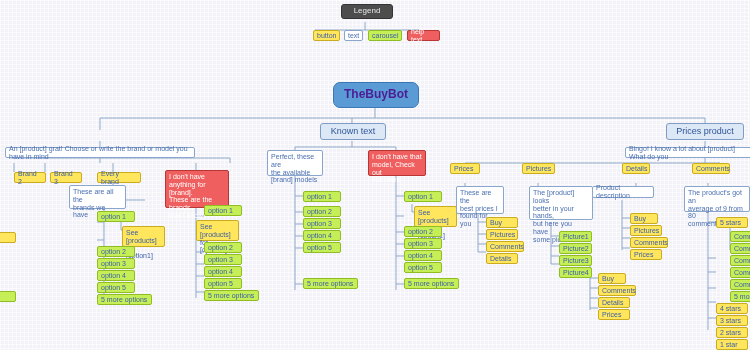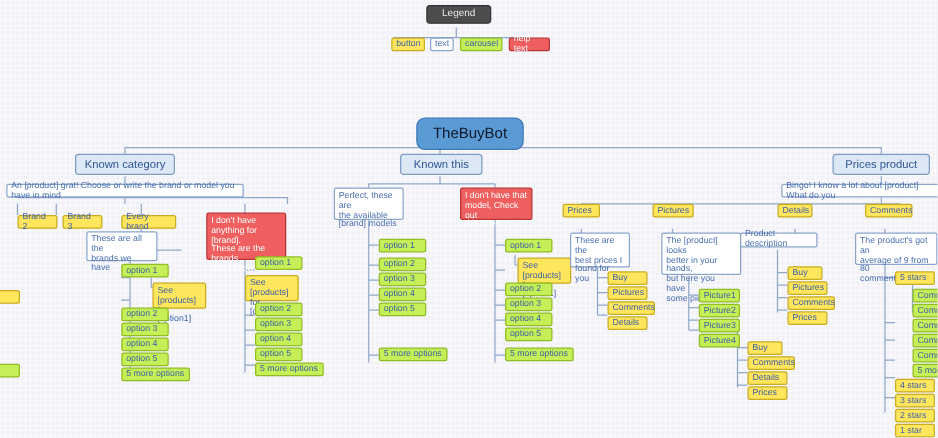--- a/index.html
+++ b/index.html
@@ -18,23 +18,23 @@
     position:absolute;box-sizing:border-box;
     border:1px solid #7f9dc4;border-radius:2px;
     color:#3b5ea8;line-height:1.12;
     padding:2px 3px;white-space:pre-line;
   }
   
   .t-text{background:#ffffff;border-color:#8aa6cc;color:#4a6fb0;}
   .t-button{background:#ffe65c;border-color:#c9ac1f;color:#3b5ea8;}
   .t-carousel{background:#c6ef57;border-color:#8fbd23;color:#3b5ea8;}
   .t-help{background:#ef5f5f;border-color:#b93636;color:#ffffff;}
-  .t-root{background:#5b9bd5;border-color:#3a78b5;color:#0f172a;
-          border-radius:7px;font-size:12px;font-weight:normal;
-          display:flex;align-items:center;justify-content:center;margin-top:12px;}
+  .t-root{background:#5b9bd5;border-color:#3a78b5;color:#4c1d95;
+          border-radius:7px;font-size:12px;font-weight:bold;
+          display:flex;align-items:center;justify-content:center;}
   .t-title{background:#4d4d4d;border-color:#333;color:#e8e8e8;
            border-radius:3px;display:flex;align-items:center;justify-content:center;}
   .t-cat{background:#dce8f6;border-color:#7f9dc4;color:#2f5596;
          display:flex;align-items:center;justify-content:center;border-radius:3px;}
   .c{display:flex;align-items:center;}
   .f8{font-size:7px;}
   .f9{font-size:8px;}
   .f10{font-size:9px;}
   svg{position:absolute;left:0;top:0;pointer-events:none;}
   .lk{stroke:#8fa9c9;stroke-width:1;fill:none;}
@@ -73,22 +73,21 @@
   </svg>
 
   <div class="node t-title f9" style="left:341px;top:4px;width:52px;height:15px;">Legend</div>
   <div class="node t-button f8 c" style="left:313px;top:30px;width:27px;height:11px;">button</div>
   <div class="node t-text f8 c" style="left:344px;top:30px;width:19px;height:11px;">text</div>
   <div class="node t-carousel f8 c" style="left:368px;top:30px;width:34px;height:11px;">carousel</div>
   <div class="node t-help f8 c" style="left:407px;top:30px;width:33px;height:11px;">help text</div>
 
   <div class="node t-root" style="left:333px;top:82px;width:86px;height:26px;">TheBuyBot</div>
 
-  <div class="node t-cat f10" style="left:60px;top:123px;width:80px;height:17px;">Known category</div>
-  <div class="node t-cat f10" style="left:320px;top:123px;width:66px;height:17px;">Known this</div>
+  <div class="node t-cat f10" style="left:320px;top:123px;width:66px;height:17px;">Known text</div>
   <div class="node t-cat f10" style="left:666px;top:123px;width:78px;height:17px;">Prices product</div>
 
   <div class="node t-text f8 c" style="left:5px;top:147px;width:190px;height:11px;">An [product] grat! Choose or write the brand or model you have in mind</div>
   <div class="node t-button f8 c" style="left:14px;top:172px;width:32px;height:11px;">Brand 2</div>
   <div class="node t-button f8 c" style="left:50px;top:172px;width:32px;height:11px;">Brand 3</div>
   <div class="node t-button f8 c" style="left:97px;top:172px;width:44px;height:11px;">Every brand</div>
   <div class="node t-text f8" style="left:69px;top:185px;width:57px;height:24px;">These are all the
 brands we have</div>
 
   <div class="node t-carousel f8 c" style="left:97px;top:211px;width:38px;height:11px;">option 1</div>

